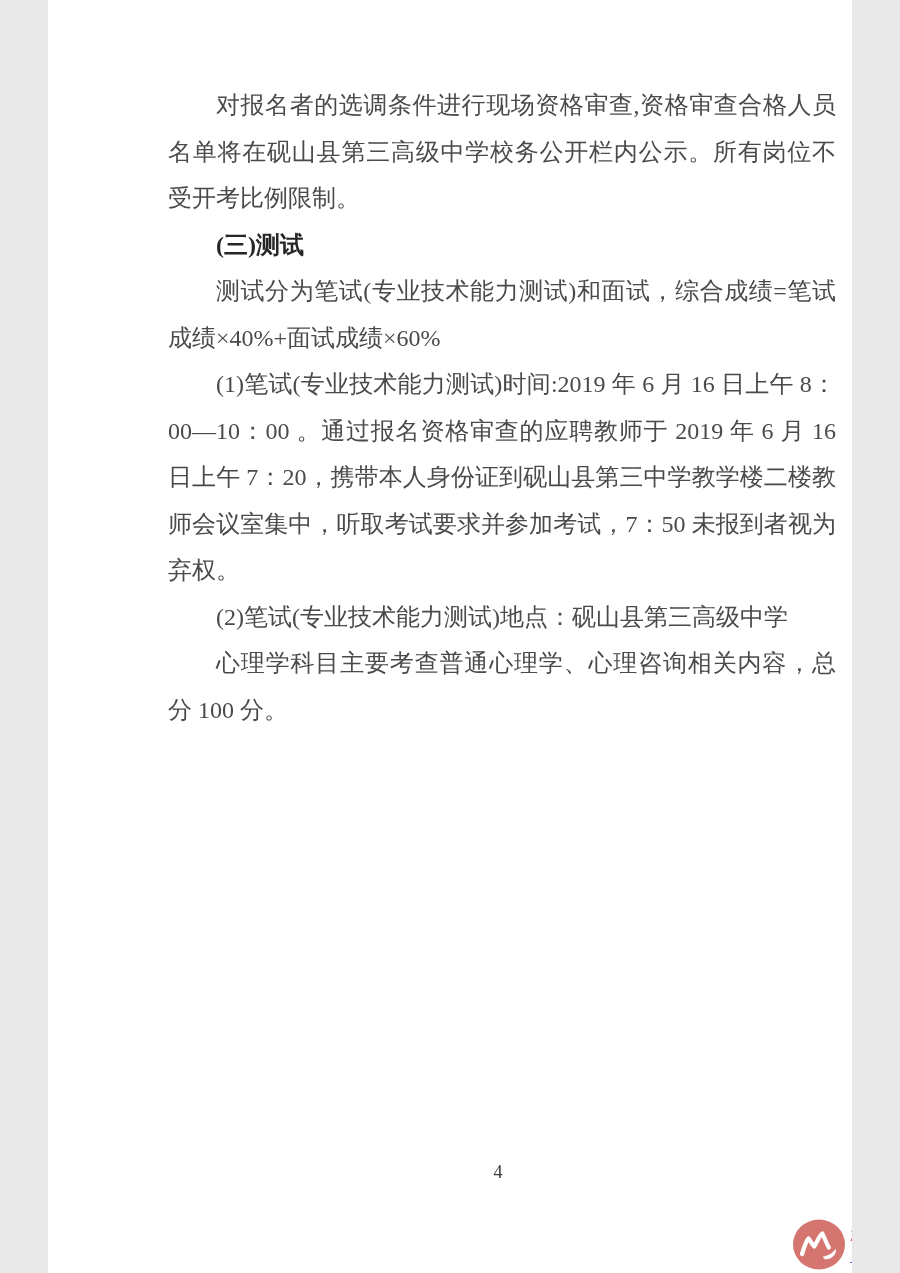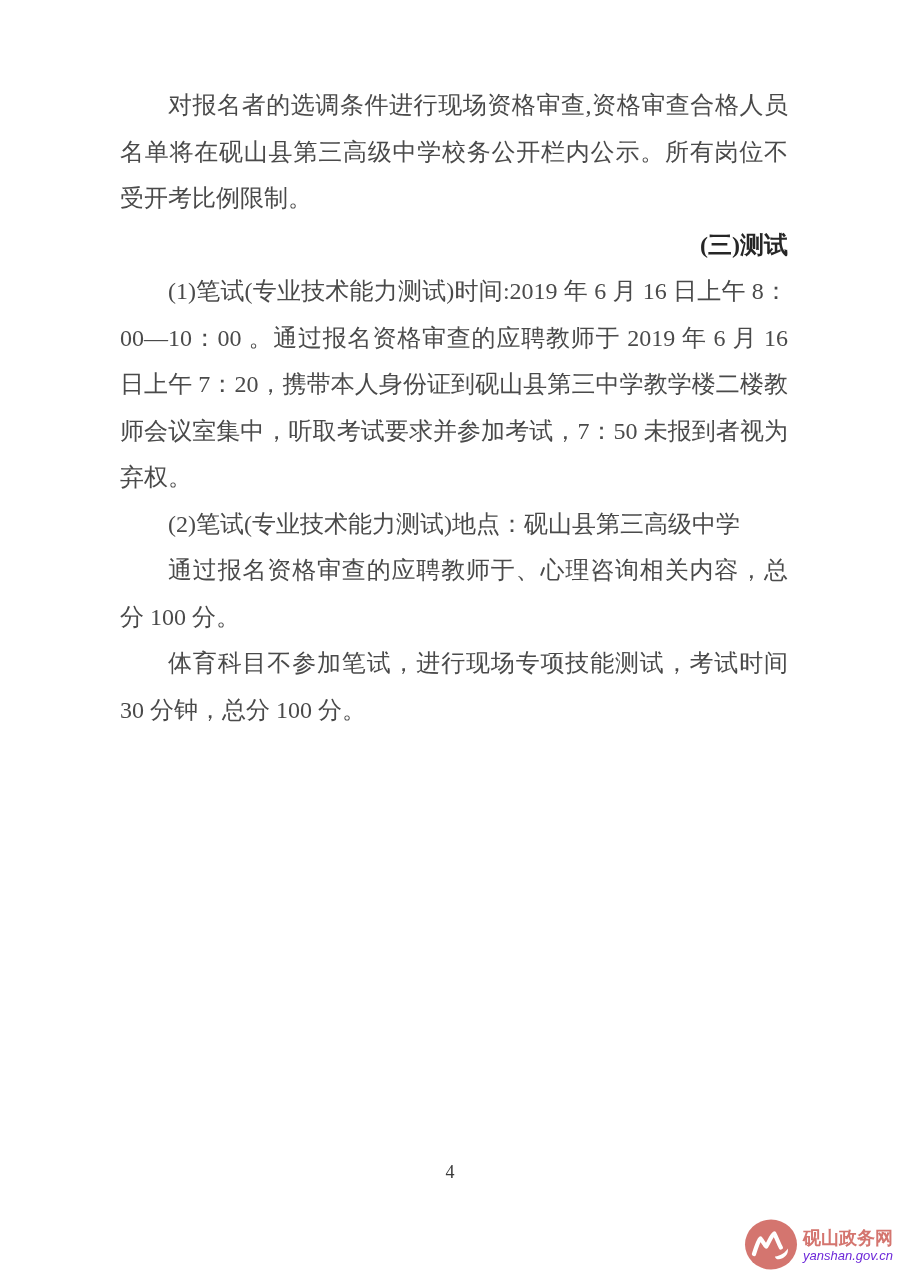--- a/index.html
+++ b/index.html
@@ -1,18 +1,18 @@
 <!DOCTYPE html>
 <html><head>
 <meta charset="utf-8">
 <style>
   html, body { margin: 0; padding: 0; background: #e9e9e9; }
   .page {
     position: relative;
-    width: 900px;
+    width: 804px;
     height: 1273px;
     margin: 0 auto;
     background: #ffffff;
     font-family: "Liberation Serif", "DejaVu Serif", serif;
     overflow: hidden;
   }
   .content {
     position: absolute;
     left: 120px;
     top: 82px;
@@ -23,21 +23,21 @@
     text-align: justify;
   }
   .content p {
     margin: 0;
     text-indent: 2em;
     font-weight: 400;
   }
   .content p.heading {
     font-weight: 700;
     color: #262626;
-    text-align: right;
+    text-align: left;
   }
   .page-number {
     position: absolute;
     left: 0;
     top: 1160px;
     width: 900px;
     text-align: center;
     font-size: 18px;
     line-height: 24px;
     color: #3a3a3a;
@@ -70,24 +70,24 @@
   }
 </style>
 </head>
 <body>
 
 <div class="page">
 
   <div class="content">
     <p>对报名者的选调条件进行现场资格审查,资格审查合格人员名单将在砚山县第三高级中学校务公开栏内公示。所有岗位不受开考比例限制。</p>
     <p class="heading">(三)测试</p>
+    <p>测试分为笔试(专业技术能力测试)和面试，综合成绩=笔试成绩×40%+面试成绩×60%</p>
     <p>(1)笔试(专业技术能力测试)时间:2019 年 6 月 16 日上午 8：00—10：00 。通过报名资格审查的应聘教师于 2019 年 6 月 16 日上午 7：20，携带本人身份证到砚山县第三中学教学楼二楼教师会议室集中，听取考试要求并参加考试，7：50 未报到者视为弃权。</p>
     <p>(2)笔试(专业技术能力测试)地点：砚山县第三高级中学</p>
-    <p>通过报名资格审查的应聘教师于、心理咨询相关内容，总分 100 分。</p>
-    <p>体育科目不参加笔试，进行现场专项技能测试，考试时间 30 分钟，总分 100 分。</p>
+    <p>心理学科目主要考查普通心理学、心理咨询相关内容，总分 100 分。</p>
   </div>
 
   <div class="page-number">4</div>
 
   <div class="site-logo">
     <span class="logo-mark">
       <svg width="54" height="52" viewBox="0 0 54 52" xmlns="http://www.w3.org/2000/svg">
         <ellipse cx="27" cy="25.5" rx="26" ry="25" fill="#d4756f"></ellipse>
         <path d="M10 35 C12.5 27 14.5 21 16.5 19.5 C18.8 22.5 20.3 25.5 22.3 27.5 C25.3 22.5 27.3 16.5 30.3 14.5 C32.8 19 34.3 24 36.8 28.5" stroke="#ffffff" stroke-width="4.2" fill="none" stroke-linecap="round" stroke-linejoin="round"></path>
         <path d="M31 37.5 C36.5 37 41.5 33.5 43.8 29.5 C44.8 34.5 41 39.5 35 40.3 C32.8 40.6 31.3 39.5 31 37.5 Z" fill="#ffffff"></path>

